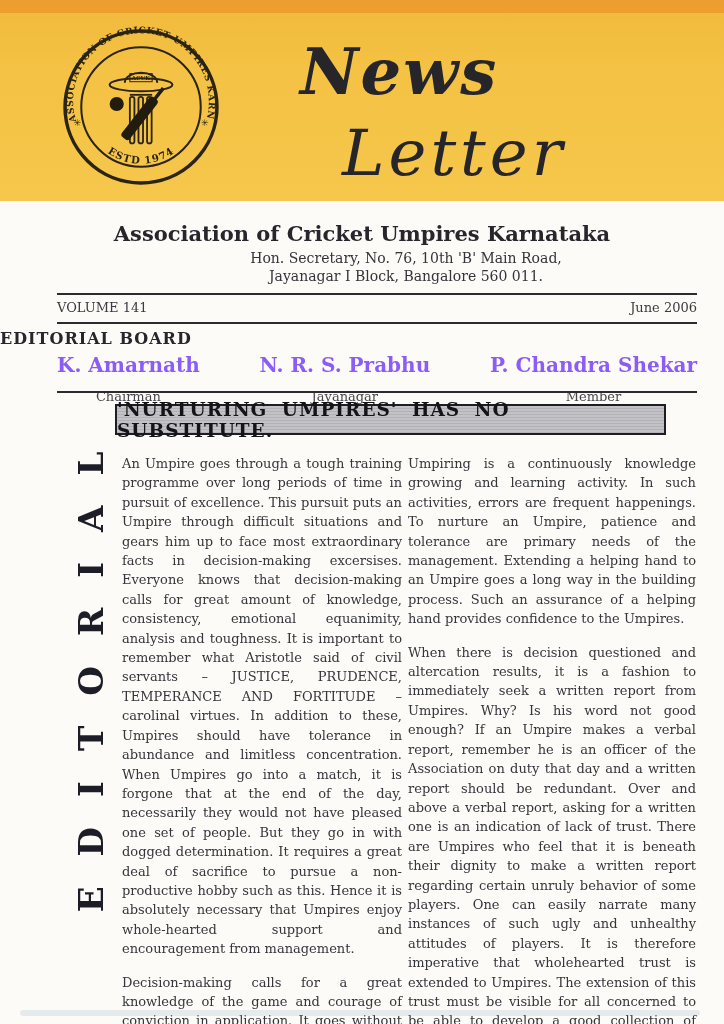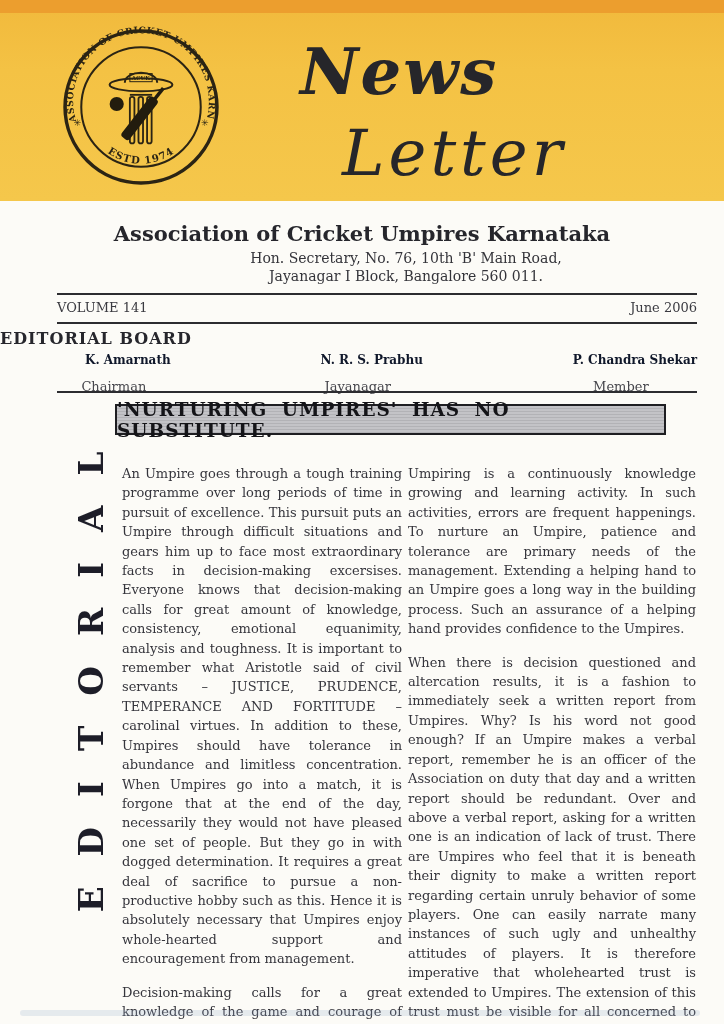--- a/index.html
+++ b/index.html
@@ -24,38 +24,38 @@
   .addr1{top:250px;} .addr2{top:268px;}
   .rule{position:absolute;left:57px;width:640px;height:2px;background:#2c2c30;}
   .rule1{top:293px;} .rule2{top:322px;} .rule3{top:391px;}
   .issue-row{position:absolute;left:57px;top:300px;width:640px;display:flex;
     justify-content:space-between;font-size:13px;color:#3a3a40;}
   
   .board-heading{position:absolute;left:0;top:329px;width:724px;
     font-weight:bold;font-size:16px;letter-spacing:1px;color:#26262c;}
   .board-row{position:absolute;left:57px;top:353px;width:640px;display:flex;justify-content:space-between;}
   .member{text-align:center;}
-  .member .name{font-weight:bold;font-size:12px;color:#0f172a;margin-left:28px;}
+  .member .name{font-weight:bold;font-size:20px;color:#8b5cf6;}
   .member .role{font-size:13px;color:#46464c;margin-top:12px;}
   
   .headline{position:absolute;left:115px;top:404px;width:551px;height:31px;
     background:repeating-linear-gradient(0deg,#b2b2b6 0 1px,#c3c3c7 1px 3px);
     border:2px solid #1e1e22; box-sizing:border-box;
     display:flex;align-items:center;justify-content:center;
     font-weight:bold;font-size:18.5px;letter-spacing:1px;word-spacing:7px;color:#141418;}
   
   .vertical-label{position:absolute;left:-167px;top:639px;width:515px;height:56px;
     transform:rotate(-90deg);text-align:center;line-height:56px;
     font-weight:bold;font-size:34px;letter-spacing:30px;color:#1d1d28;}
   
   .col{position:absolute;top:452px;font-size:13px;line-height:19.4px;
     text-align:justify;color:#35353c;}
   .col-left{left:122px;width:280px;}
   .col-right{left:408px;width:288px;}
-  .col p{margin:12px 0 14px 0;}
+  .col p{margin:2px 0 14px 0;}
   .col u{text-underline-offset:2px;}
   
   .bottom-edge{position:absolute;left:20px;bottom:8px;width:680px;height:6px;
     background:rgba(150,175,205,0.22);border-radius:3px;}
 </style>
 </head>
 <body>
 
 <div class="page">
 

